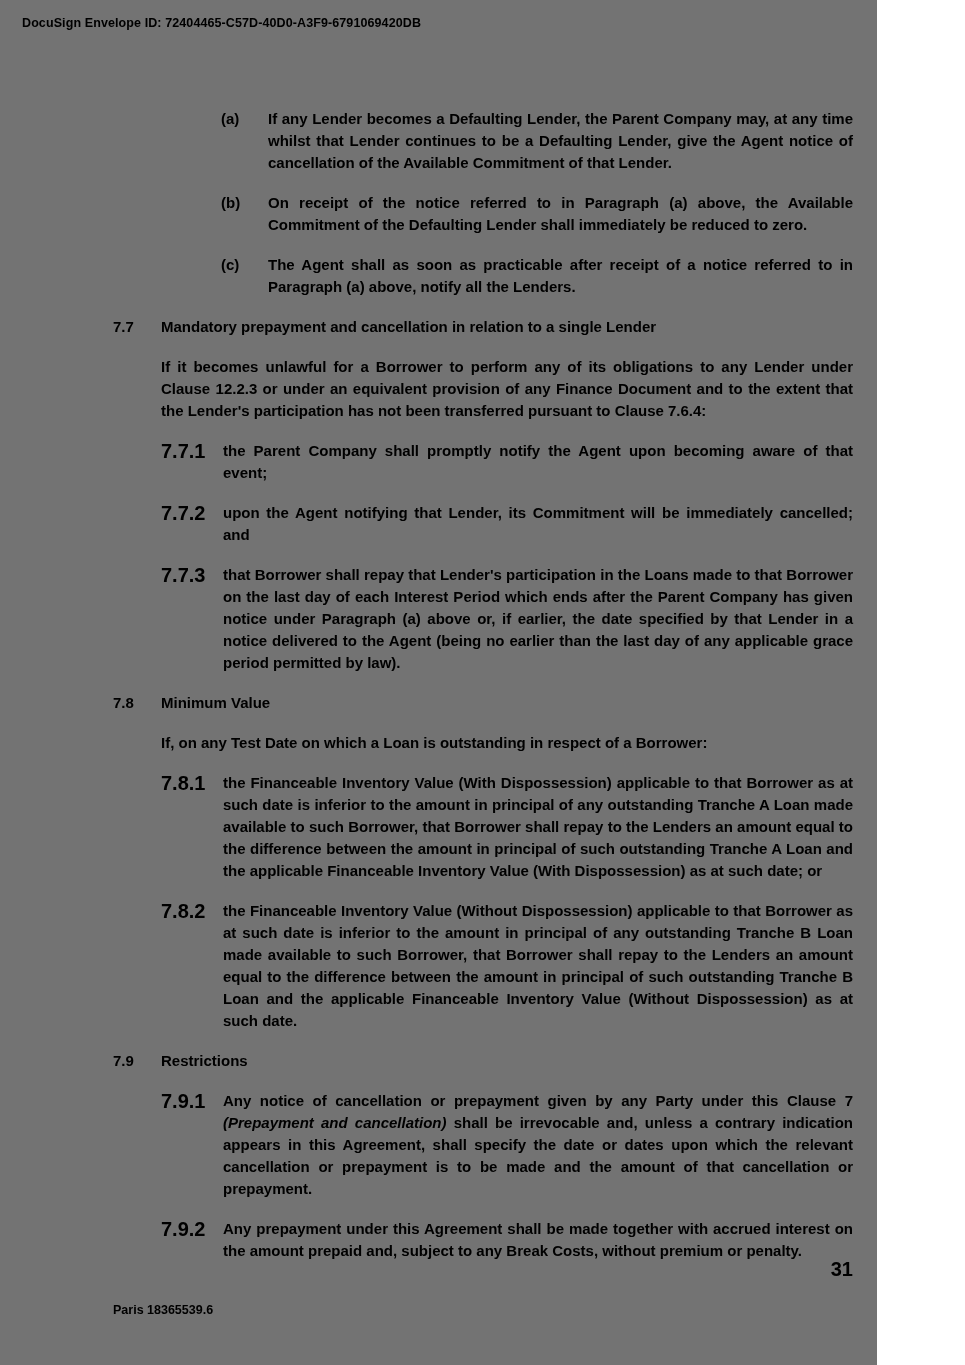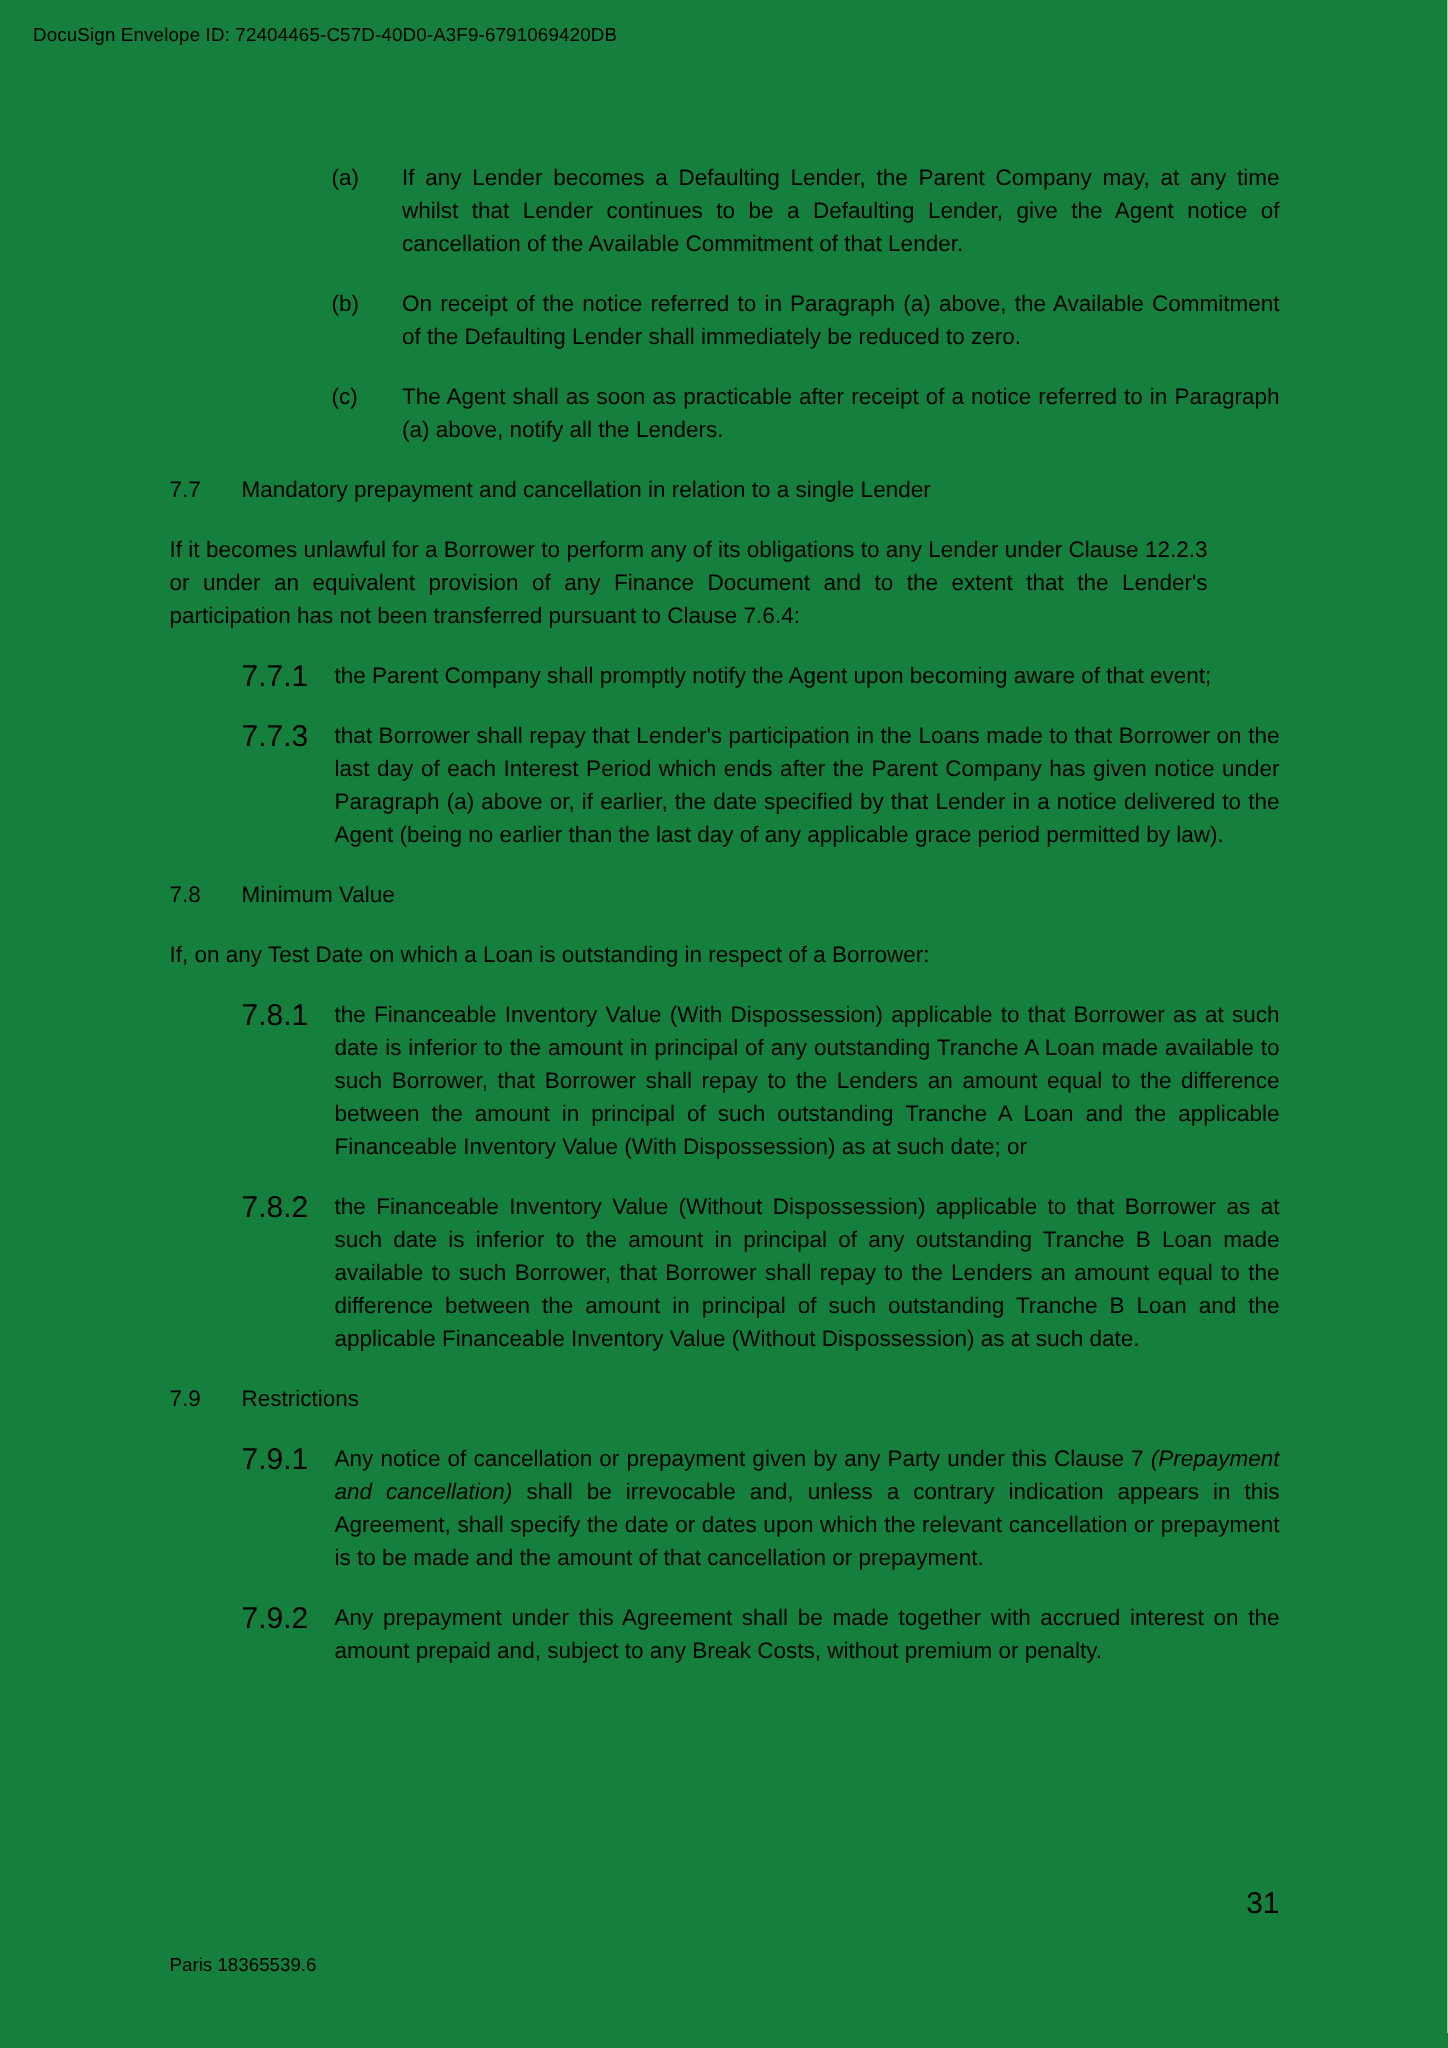--- a/index.html
+++ b/index.html
@@ -6,25 +6,26 @@
     margin: 0;
     padding: 0;
     background: #ffffff;
   }
   body {
     font-family: "Liberation Sans", sans-serif;
     color: #000000;
   }
   .page {
     position: relative;
-    width: 965px;
+    width: 877px;
     height: 1365px;
-    background: #15803d;
+    background: #737373;
     overflow: hidden;
     box-sizing: border-box;
+    font-weight: bold;
   }
   .envelope-id {
     position: absolute;
     top: 16px;
     left: 22px;
     font-size: 12.5px;
     letter-spacing: 0.1px;
     color: #000;
     white-space: nowrap;
   }
@@ -46,20 +47,21 @@
     line-height: 22px;
   }
   .body-l1 {
     flex: 1;
     font-size: 15px;
     line-height: 22px;
     text-align: justify;
   }
   
   .row-indent {
+    margin-left: 48px;
     width: 692px;
   }
   .row-indent .body-plain {
     font-size: 15px;
     line-height: 22px;
     text-align: justify;
   }
   
   .row-l2 {
     margin-left: 48px;
@@ -145,20 +147,24 @@
 
     <div class="row row-indent">
       <div class="body-plain">If it becomes unlawful for a Borrower to perform any of its obligations to any Lender under Clause 12.2.3 or under an equivalent provision of any Finance Document and to the extent that the Lender's participation has not been transferred pursuant to Clause 7.6.4:</div>
     </div>
 
     <div class="row-l2">
       <div class="num-l2">7.7.1</div>
       <div class="body-l2">the Parent Company shall promptly notify the Agent upon becoming aware of that event;</div>
     </div>
 
+    <div class="row-l2">
+      <div class="num-l2">7.7.2</div>
+      <div class="body-l2">upon the Agent notifying that Lender, its Commitment will be immediately cancelled; and</div>
+    </div>
 
     <div class="row-l2">
       <div class="num-l2">7.7.3</div>
       <div class="body-l2">that Borrower shall repay that Lender's participation in the Loans made to that Borrower on the last day of each Interest Period which ends after the Parent Company has given notice under Paragraph (a) above or, if earlier, the date specified by that Lender in a notice delivered to the Agent (being no earlier than the last day of any applicable grace period permitted by law).</div>
     </div>
 
     <div class="row">
       <div class="num-l1">7.8</div>
       <div class="body-l1">Minimum Value</div>
     </div>

